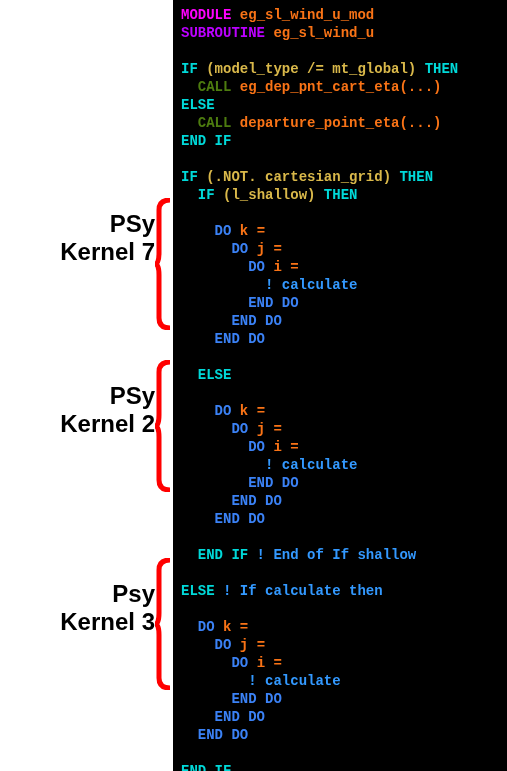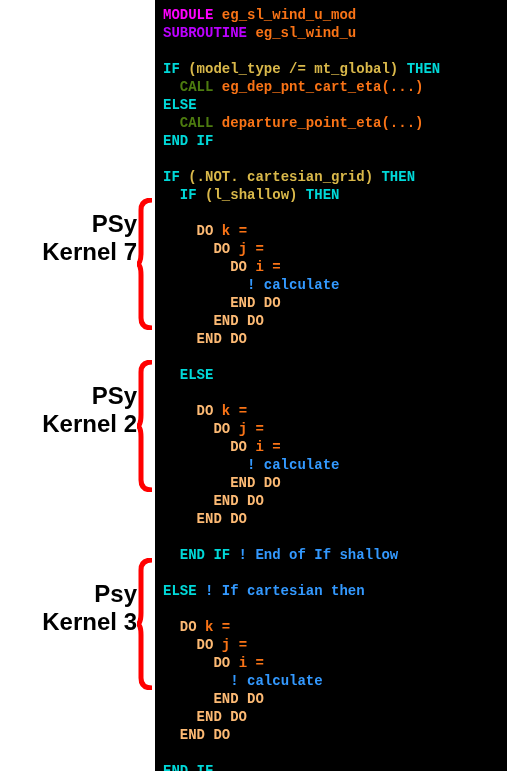--- a/index.html
+++ b/index.html
@@ -9,21 +9,21 @@
     width: 507px;
     height: 771px;
     position: relative;
   }
   .container {
     display: flex;
     width: 100%;
     height: 100%;
   }
   .labels-col {
-    width: 155px;
+    width: 173px;
     position: relative;
     flex-shrink: 0;
   }
   .code-col {
     flex: 1;
     background: #000;
     color: #fff;
     font-family: 'Courier New', monospace;
     font-size: 14px;
     font-weight: bold;
@@ -44,21 +44,21 @@
   .bracket {
     position: absolute;
     right: 2px;
   }
   .bracket svg { display: block; }
   
   .kw-mod { color: #ff00ff; font-family: Liberation Mono, monospace; }
   .kw-sub { color: #bb00ff; margin-top: 40px; }
   .kw-ctrl { color: #00d9d9; }
   .kw-call { color: #4d7c0f; margin-top: 35px; }
-  .kw-do { color: #fdba74; margin-top: 24px; }
+  .kw-do { color: #3b82f6; margin-top: 24px; }
   .txt { color: #f97316; }
   .cond { color: #d9b84a; }
   .cmt { color: #3399ff; }
 </style>
 </head>
 <body>
 
 <div class="container">
 
   <div class="labels-col">
@@ -116,21 +116,21 @@
 <span>    </span><span class="kw-do">DO</span><span class="txt"> k =</span>
 <span>      </span><span class="kw-do">DO</span><span class="txt"> j =</span>
 <span>        </span><span class="kw-do">DO</span><span class="txt"> i =</span>
 <span>          </span><span class="cmt">! calculate</span>
 <span>        </span><span class="kw-do">END DO</span>
 <span>      </span><span class="kw-do">END DO</span>
 <span>    </span><span class="kw-do">END DO</span>
 <span> </span>
 <span class="kw-ctrl">  END IF</span><span class="cmt"> ! End of If shallow</span>
 <span> </span>
-<span class="kw-ctrl">ELSE</span><span class="cmt"> ! If cartesian then</span>
+<span class="kw-ctrl">ELSE</span><span class="cmt"> ! If calculate then</span>
 <span> </span>
 <span>  </span><span class="kw-do">DO</span><span class="txt"> k =</span>
 <span>    </span><span class="kw-do">DO</span><span class="txt"> j =</span>
 <span>      </span><span class="kw-do">DO</span><span class="txt"> i =</span>
 <span>        </span><span class="cmt">! calculate</span>
 <span>      </span><span class="kw-do">END DO</span>
 <span>    </span><span class="kw-do">END DO</span>
 <span>  </span><span class="kw-do">END DO</span>
 <span> </span>
 <span class="kw-ctrl">END IF</span>

